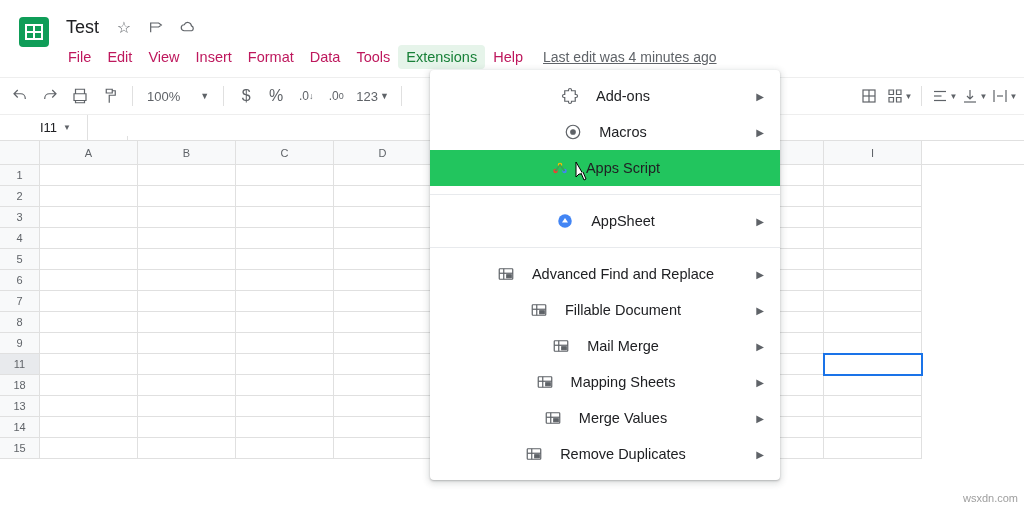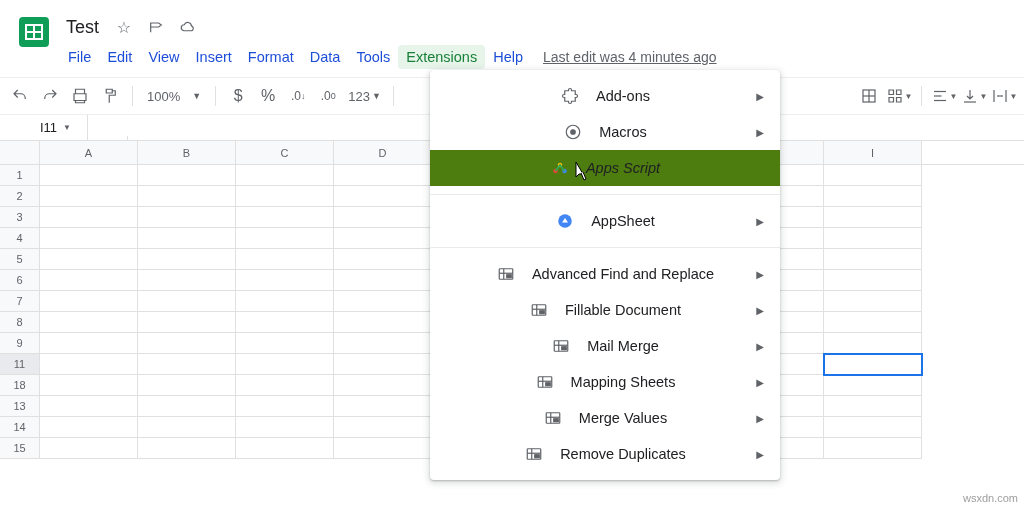--- a/index.html
+++ b/index.html
@@ -6,49 +6,49 @@
 body { background:#fff; width:1024px; height:507px; overflow:hidden; position:relative; color:#202124; }
 .header { display:flex; align-items:flex-start; padding:8px 8px 0 8px; }
 .logo { width:40px; height:40px; margin:4px 6px; display:flex; align-items:center; justify-content:center; }
 .logo svg { width:36px; height:36px; }
 .title-area { display:flex; flex-direction:column; }
 .title-row { display:flex; align-items:center; height:28px; margin-top:5px; gap:10px; }
 .doc-title { font-size:18px; color:#202124; padding:2px 6px; }
 .title-icons { display:flex; align-items:center; gap:14px; color:#5f6368; }
 .title-icons span { width:18px; height:18px; display:flex; align-items:center; justify-content:center; font-size:16px; }
 .menubar { display:flex; align-items:center; height:28px; margin-top:2px; }
-.menubar .mi { padding:4px 8px; font-size:14.5px; color:#1d4ed8; border-radius:4px; cursor:pointer; }
+.menubar .mi { padding:4px 8px; font-size:14.5px; color:#be185d; border-radius:4px; cursor:pointer; }
 .menubar .mi.active { background:#e6f4ea; color:#188038; }
 .menubar .last-edit { margin-left:12px; font-size:14px; color:#5f6368; text-decoration:underline; cursor:pointer; }
 .toolbar { height:38px; border-top:1px solid #eee; border-bottom:1px solid #eee; display:flex; align-items:center; padding:0 6px; gap:2px; color:#5f6368; margin-top:6px; }
 .tbtn { width:28px; height:28px; display:flex; align-items:center; justify-content:center; border-radius:2px; font-size:16px; cursor:pointer; }
 .tbtn svg { width:18px; height:18px; stroke:#5f6368; fill:none; stroke-width:1.6; }
 .sep { width:1px; height:20px; background:#e0e0e0; margin:0 6px; }
-.zoom { display:flex; align-items:center; font-size:13px; padding:0 6px; gap:12px; cursor:pointer; }
+.zoom { display:flex; align-items:center; font-size:13px; padding:0 6px; gap:20px; cursor:pointer; }
 .zoom .caret { font-size:9px; color:#5f6368; }
 .fmt-more { font-size:13px; padding:0 4px; display:flex; align-items:center; gap:2px; cursor:pointer; }
 .toolbar-right { margin-left:auto; display:flex; align-items:center; gap:2px; }
 .name-box-row { display:flex; align-items:center; height:26px; border-bottom:1px solid #e0e0e0; }
 .name-box { width:60px; font-size:13px; text-align:center; border-right:1px solid #e0e0e0; height:100%; display:flex; align-items:center; justify-content:center; padding-right:4px;margin-left:28px; }
 .name-box .caret { font-size:8px; margin-left:6px; color:#5f6368; }
 .fx { width:40px; text-align:center; font-style:italic; color:#bdbdbd; font-size:14px; border-right:1px solid #e0e0e0; height:100%; display:flex; align-items:center; justify-content:center;margin-top:42px; }
 .formula-input { flex:1; height:100%; padding:0 6px; font-size:13px; }
 .grid { position:relative; }
 .col-headers { display:flex; height:24px; border-bottom:1px solid #e0e0e0; }
 .corner { width:40px; border-right:1px solid #e0e0e0; background:#f8f9fa; }
 .col-h { width:98px; border-right:1px solid #e0e0e0; background:#f8f9fa; display:flex; align-items:center; justify-content:center; font-size:11px; color:#5f6368; }
 .rows { }
 .row { display:flex; height:21px; }
 .row-h { width:40px; border-right:1px solid #e0e0e0; border-bottom:1px solid #e0e0e0; background:#f8f9fa; display:flex; align-items:center; justify-content:center; font-size:11px; color:#5f6368; }
 .cell { width:98px; border-right:1px solid #e0e0e0; border-bottom:1px solid #e0e0e0; background:#fff; }
 .row.sel .row-h { background:#e8eaed; }
 .cell.active { outline:2px solid #1a73e8; outline-offset:-1px; z-index:2; }
 .dropdown { position:absolute; top:70px; left:430px; width:350px; background:#fff; border-radius:4px; box-shadow:0 2px 6px 2px rgba(60,64,67,.15),0 1px 2px rgba(60,64,67,.3); padding:8px 0; z-index:100; }
 .dd-item { display:flex; align-items:center; height:36px; padding:0 16px; font-size:14.5px; color:#202124; cursor:pointer; position:relative;justify-content:center; }
-.dd-item.hover { background:#4d7c0f;font-style:italic; }
+.dd-item.hover { background:#22c55e; }
 .dd-icon { width:20px; height:20px; margin-right:16px; display:flex; align-items:center; justify-content:center; color:#5f6368; }
 .dd-icon svg { width:18px; height:18px; }
 .dd-arrow { position:absolute; right:16px; font-size:10px; color:#5f6368; }
 .dd-sep { height:1px; background:#e8eaed; margin:8px 0; }
 .cursor-img { position:absolute; top:160px; left:572px; font-size:14px; z-index:200; pointer-events:none; }
 .watermark { position:absolute; bottom:3px; right:6px; font-size:11px; color:#9e9e9e; }
 </style>
 </head>
 <body>
 

